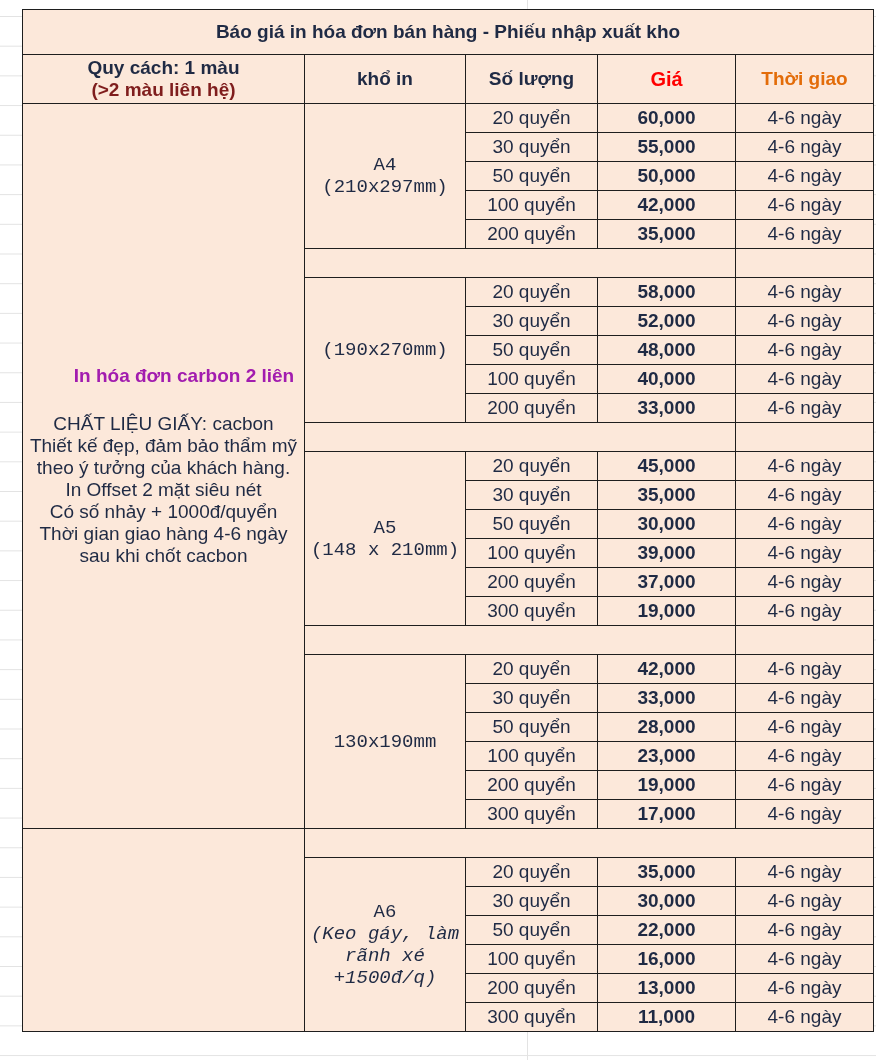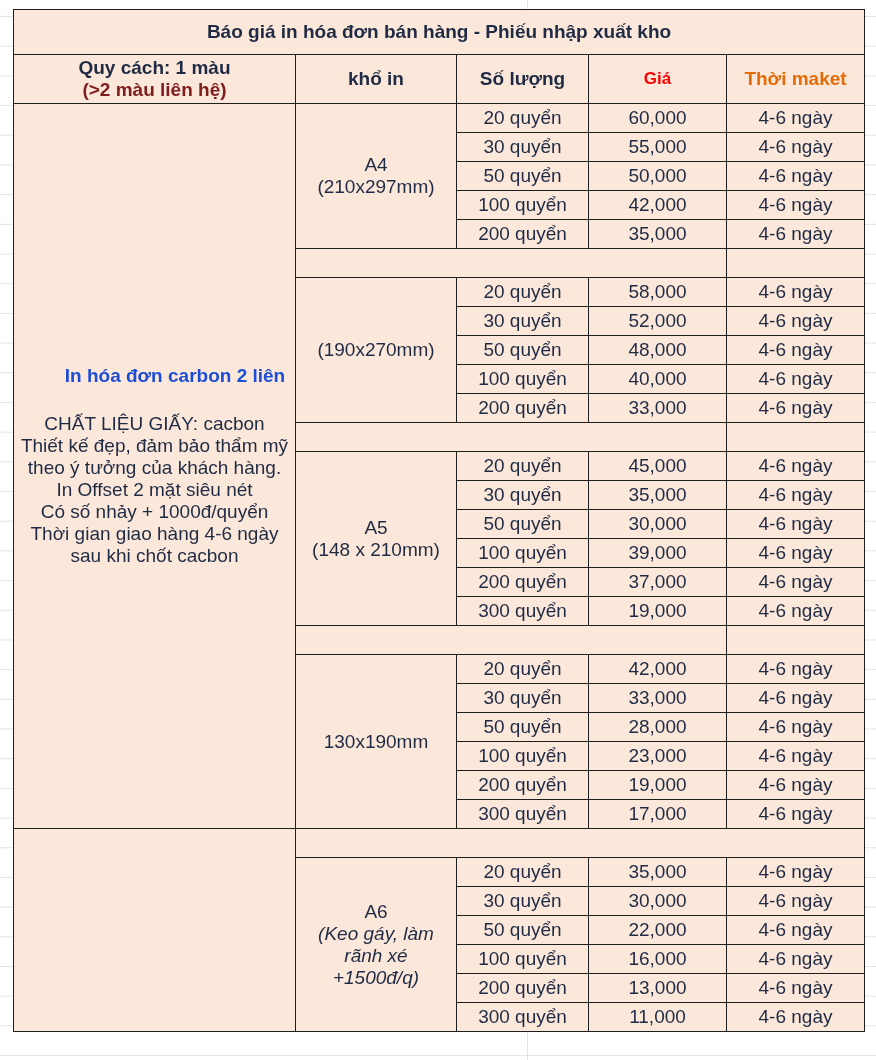--- a/index.html
+++ b/index.html
@@ -6,46 +6,46 @@
   body {
     width:876px; height:1060px; overflow:hidden; background:#ffffff; position:relative;
     font-family:"Liberation Sans", sans-serif;
     background-image:
       linear-gradient(to bottom, #e3e3e3 1px, transparent 1px);
     background-size: 100% 29.7px;
     background-position: 0 16px;
   }
   .vgrid { position:absolute; top:0; bottom:0; width:1px; background:#e3e3e3; }
   table.sheet {
-    position:absolute; left:13px; top:9px;
+    position:absolute; left:22px; top:9px;
     border-collapse:collapse; table-layout:fixed;
     width:851px;
     padding-left:24px;
   }
   table.sheet td {
     border:1.5px solid #1e1e1e; padding:0; text-align:center; vertical-align:middle;
     background:#fce8da; color:#1f2a44; font-size:19px; line-height:22px;
     overflow:hidden; white-space:nowrap;
   }
   td.title {
     background:#ebf1de; color:#ff0000; font-weight:bold; font-size:27px;
     font-family:"Liberation Sans", sans-serif; height:44px; letter-spacing:0px;
   }
   td.hdr { background:#ebf1de; font-weight:bold; font-size:18px; height:48px; color:#1f2a44; }
   td.hdr .red { color:#7f1d1d; display:block; }
   td.hdr .dark { display:block; }
-  td.hdr.gia { color:#ff0000; font-size:17px; }
+  td.hdr.gia { color:#ff0000; font-size:20px; }
   td.hdr.time { color:#e36c09; }
   tr.row td { height:28px; }
   tr.sep td { height:28px; }
-  td.price { color:#ff0000; font-weight:normal; font-size:22px;margin-left:20px; }
+  td.price { color:#ff0000; font-weight:bold; font-size:22px;margin-left:20px; }
   td.desc { white-space:normal; font-size:18px; line-height:26px; color:#1f2a44; }
-  td.desc .hl { color:#1d4ed8; font-weight:bold; display:block; margin-bottom:26px;margin-left:41px; }
+  td.desc .hl { color:#a21caf; font-weight:bold; display:block; margin-bottom:26px;margin-left:41px; }
   td.desc .line { display:block; }
-  td.size { white-space:normal; font-size:18px; line-height:26px; }
+  td.size { white-space:normal; font-size:18px; line-height:26px;font-family:Liberation Mono, monospace; }
   td.size .sub { display:block; }
   td.size.italic .sub { font-style:italic; }
   td.qty { font-size:18px;margin-left:12px; }
 </style>
 </head>
 <body>
 
 <div class="vgrid" style="left:527px"></div>
 
 <table class="sheet">
@@ -61,21 +61,21 @@
       <td class="title" colspan="5">Báo giá in hóa đơn bán hàng - Phiếu nhập xuất kho</td>
     </tr>
     <tr>
       <td class="hdr">
         <span class="dark">Quy cách: 1 màu</span>
         <span class="red">(&gt;2 màu liên hệ)</span>
       </td>
       <td class="hdr">khổ in</td>
       <td class="hdr">Số lượng</td>
       <td class="hdr gia">Giá</td>
-      <td class="hdr time">Thời maket</td>
+      <td class="hdr time">Thời giao</td>
     </tr>
 
     <tr class="row">
       <td class="desc" rowspan="25">
         <span class="hl">In hóa đơn carbon 2 liên</span>
         <span class="line">CHẤT LIỆU GIẤY: cacbon</span>
         <span class="line">Thiết kế đẹp, đảm bảo thẩm mỹ</span>
         <span class="line">theo ý tưởng của khách hàng.</span>
         <span class="line">In Offset 2 mặt siêu nét</span>
         <span class="line">Có số nhảy + 1000đ/quyển</span>

